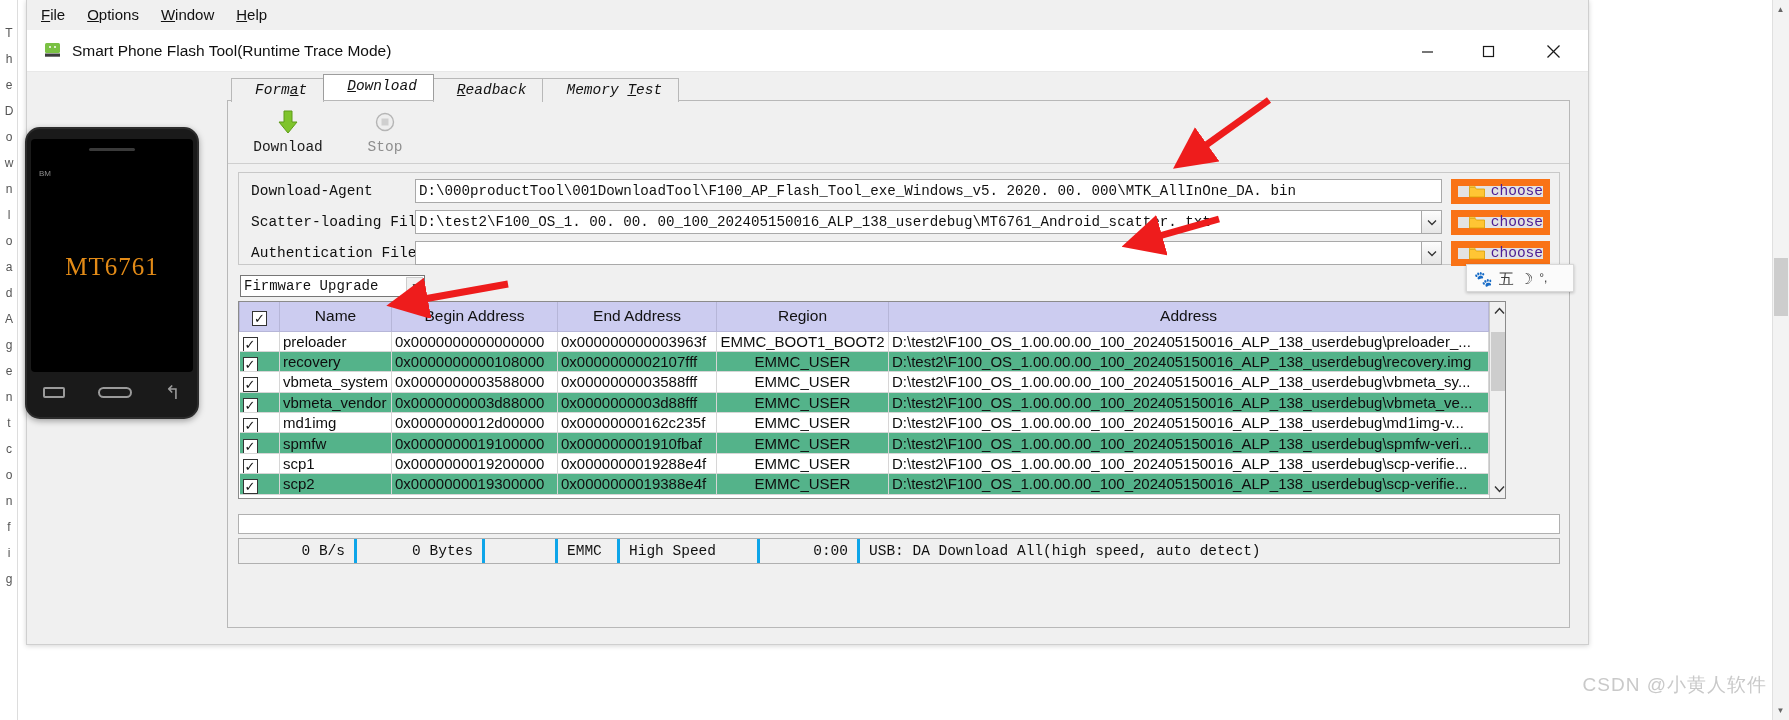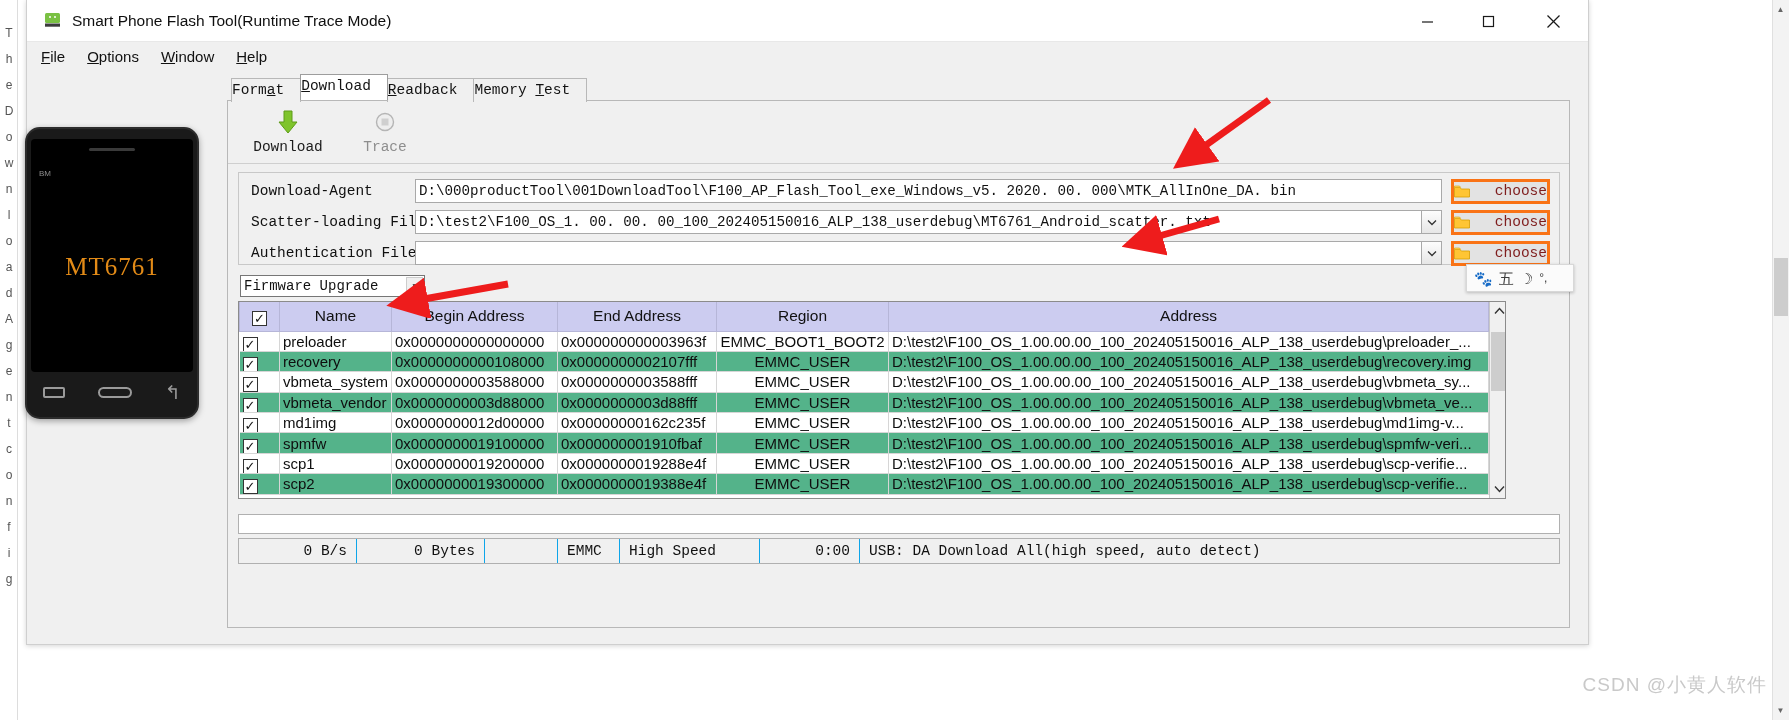--- a/index.html
+++ b/index.html
@@ -134,27 +134,28 @@
   #tabpanel {
     position: absolute; left: 200px; top: 3px; width: 1343px; height: 560px;
   }
   #tabstrip {
     display: flex; align-items: flex-end; height: 25px; position: relative;
     padding-left: 4px; z-index: 3;
   }
   .tab {
     font-family: "Liberation Mono", monospace;
     font-size: 14.5px; color: #121212;
-    padding: 3px 16px 4px 0;
+    padding: 3px 16px 4px 23px;
     background: #f0f0f0;
     border: 1px solid #b8b8b8;
     border-bottom: none;
     margin-right: -1px;
     position: relative; top: 2px;
     white-space: nowrap;
+    font-style: italic;
   }
   .tab.active {
     background: #ffffff; top: 0; padding-bottom: 6px;
     border-color: #9d9d9d; z-index: 5;
   }
   .tab u { text-decoration: underline; }
 
   #tabbody {
     position: absolute; left: 0; top: 25px; width: 1343px; height: 528px;
     background: #f0f0f0;
@@ -208,24 +209,24 @@
   #inp-sf   { width: 1027px; }
   #inp-auth { width: 1027px; }
   .combo-arrow {
     position: absolute; right: 0; top: 0; width: 20px; height: 22px;
     background: linear-gradient(#fdfdfd,#e6e6e6);
     border-left: 1px solid #a9a9a9;
     display: flex; align-items: center; justify-content: center;
   }
   .choose-btn {
     margin-left: 9px; width: 99px; height: 25px;
-    background: #e3e3e3; border: 3px solid #f97316;
-    display: flex; align-items: center; justify-content: space-between; gap: 6px;
+    background: #e3e3e3; border: 7px solid #f97316;
+    display: flex; align-items: center; justify-content: flex-end; gap: 6px;
     font-family: "Liberation Mono", monospace;
-    font-size: 14.5px; color: #7f1d1d;
+    font-size: 14.5px; color: #4c1d95;
   }
   .folder-ico { width: 16px; height: 13px; position: relative; flex: none; }
 
   
   #fw-combo {
     position: absolute; left: 12px; top: 174px; width: 185px; height: 22px;
     background: #ffffff; border: 1px solid #767676;
     display: flex; align-items: center;
     font-family: "Liberation Mono", monospace;
     font-size: 14px; color: #111; padding-left: 3px;
@@ -299,21 +300,21 @@
     background: #ffffff; border: 1px solid #b0b0b0;
   }
   #statusbar {
     position: absolute; left: 10px; top: 437px; width: 1322px; height: 26px;
     border: 1px solid #b0b0b0; background: #f0f0f0;
     display: flex; align-items: stretch;
     font-family: "Liberation Mono", monospace;
     font-size: 14.5px; color: #101010;
   }
   .sb-cell {
-    border-right: 1px solid #0ea5e9; display: flex; align-items: center;
+    border-right: 3px solid #0ea5e9; display: flex; align-items: center;
     padding: 0 9px; white-space: nowrap;
   }
   .sb-cell.r { justify-content: flex-end; }
   .sb-cell.last { border-right: none; }
 
   
   .arrow { position: absolute; z-index: 30; pointer-events: none; }
 
   
   #ime-widget {
@@ -378,20 +379,27 @@
 
 <div id="scroll-right-strip"></div>
 <div class="sr-arrow" style="top:3px">▲</div>
 <div id="scroll-right-thumb"></div>
 <div class="sr-arrow" style="bottom:3px">▼</div>
 
 <div id="csdn-watermark">CSDN @小黄人软件</div>
 
 <div id="app-window">
 
+  <div id="menubar">
+    <div class="menu-item"><u>F</u><span>ile</span></div>
+    <div class="menu-item"><u>O</u><span>ptions</span></div>
+    <div class="menu-item"><u>W</u><span>indow</span></div>
+    <div class="menu-item"><u>H</u><span>elp</span></div>
+  </div>
+
   <div id="titlebar">
     <div id="app-icon">
       <svg width="17" height="17" viewBox="0 0 17 17">
         <rect x="1" y="1" width="15" height="10" rx="1.5" fill="#7ac143"></rect>
         <rect x="1" y="11.5" width="15" height="3.2" fill="#3b3b3b"></rect>
         <circle cx="6" cy="5" r="1" fill="#ffffff"></circle>
         <circle cx="11" cy="5" r="1" fill="#ffffff"></circle>
       </svg>
     </div>
     <div id="app-title">Smart Phone Flash Tool(Runtime Trace Mode)</div>
@@ -406,27 +414,20 @@
         </svg>
     </div>
     <div class="winbtn" id="btn-close">
       <svg width="15" height="15" viewBox="0 0 15 15">
           <line x1="1.5" y1="1.5" x2="13.5" y2="13.5" stroke="#1a1a1a" stroke-width="1.3"></line>
           <line x1="13.5" y1="1.5" x2="1.5" y2="13.5" stroke="#1a1a1a" stroke-width="1.3"></line>
         </svg>
     </div>
   </div>
 
-  <div id="menubar">
-    <div class="menu-item"><u>F</u><span>ile</span></div>
-    <div class="menu-item"><u>O</u><span>ptions</span></div>
-    <div class="menu-item"><u>W</u><span>indow</span></div>
-    <div class="menu-item"><u>H</u><span>elp</span></div>
-  </div>
-
   <div id="content">
 
     <div id="phone">
       <div id="phone-screen">
         <div id="phone-speaker"></div>
         <div id="phone-bm">BM</div>
         <div id="phone-chip">MT6761</div>
       </div>
       <div id="phone-buttons">
         <div class="pb" id="pb-recent"></div>
@@ -454,21 +455,21 @@
             </div>
             <div class="tbtn-label">Download</div>
           </div>
           <div class="tbtn" id="tbtn-stop">
             <div class="tbtn-ico">
               <svg width="20" height="20" viewBox="0 0 20 20">
                 <circle cx="10" cy="10" r="8.5" fill="#eeeeee" stroke="#b5b5b5" stroke-width="1.4"></circle>
                 <rect x="6.5" y="6.5" width="7" height="7" fill="#cfcfcf"></rect>
               </svg>
             </div>
-            <div class="tbtn-label">Trace</div>
+            <div class="tbtn-label">Stop</div>
           </div>
         </div>
 
         <div id="formbox">
 
           <div class="formrow" id="row-da">
             <div class="form-label">Download-Agent</div>
             <div class="form-input" id="inp-da">D:\000productTool\001DownloadTool\F100_AP_Flash_Tool_exe_Windows_v5. 2020. 00. 000\MTK_AllInOne_DA. bin</div>
             <div class="choose-btn">
               <span class="folder-ico">

